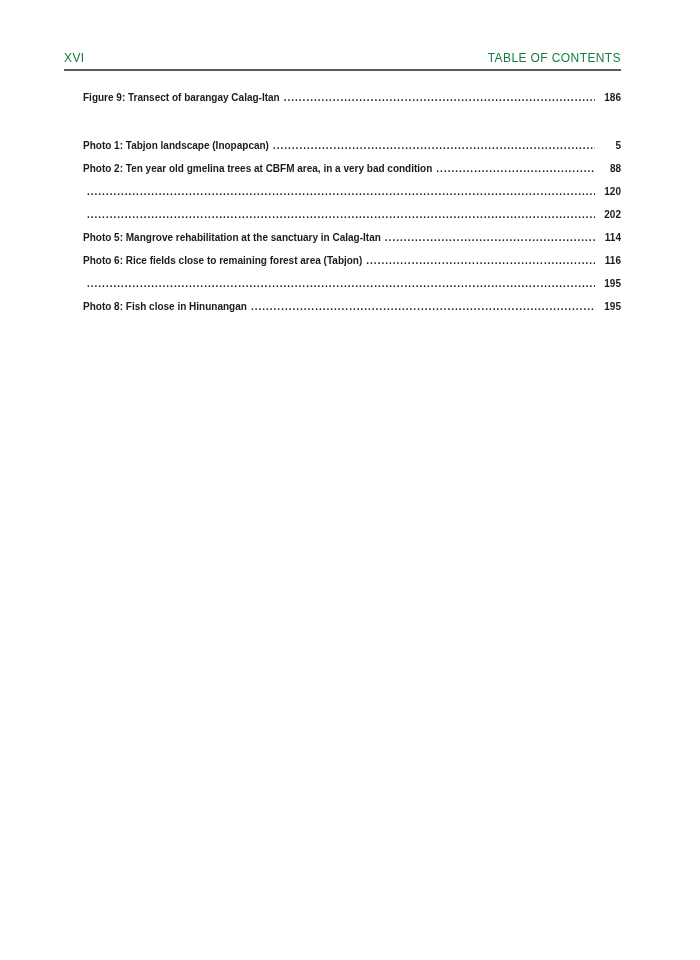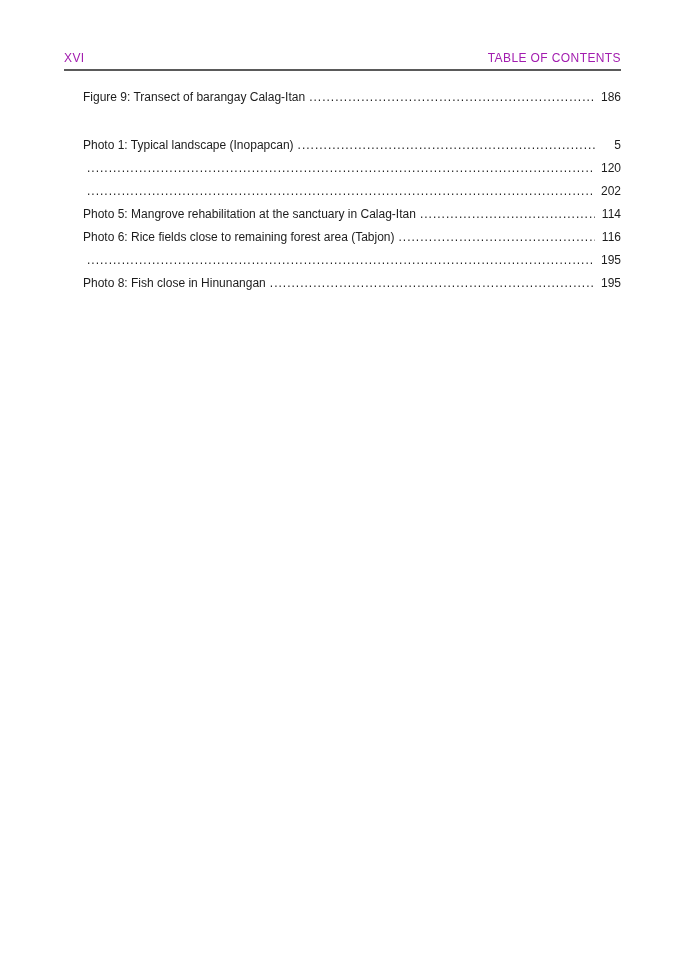--- a/index.html
+++ b/index.html
@@ -22,40 +22,41 @@
     top: 0;
     width: 557px;
   }
   .page-header {
     display: flex;
     justify-content: space-between;
     align-items: baseline;
     padding-top: 51px;
     font-size: 12px;
     letter-spacing: 0.4px;
-    color: #a21caf;
+    color: #15803d;
   }
   .header-rule {
     height: 2px;
     background: #5a5a5a;
     margin-top: 4px;
   }
   .toc {
     margin-top: 15px;
     padding-left: 19px;
   }
   .toc-section + .toc-section {
     margin-top: 25px;
   }
   .toc-entry {
     display: flex;
     align-items: flex-start;
-    font-size: 12px;
+    font-size: 10px;
     line-height: 23px;
     white-space: nowrap;
+    font-weight: bold;
   }
   .toc-entry .label {
     flex: none;
   }
   .toc-entry .leader {
     flex: 1 1 auto;
     min-width: 0;
     overflow: hidden;
     white-space: nowrap;
     margin-left: 4px;
@@ -88,25 +89,30 @@
     <main class="toc">
       <section class="toc-section" id="sec-figures">
   <div class="toc-entry">
     <span class="label">Figure 9: Transect of barangay Calag-Itan</span>
     <span class="leader"></span>
     <span class="pagenum">186</span>
   </div>
 </section>
       <section class="toc-section" id="sec-photos">
   <div class="toc-entry">
-    <span class="label">Photo 1: Typical landscape (Inopapcan)</span>
+    <span class="label">Photo 1: Tabjon landscape (Inopapcan)</span>
     <span class="leader"></span>
     <span class="pagenum">5</span>
   </div>
 
+  <div class="toc-entry">
+    <span class="label">Photo 2: Ten year old gmelina trees at CBFM area, in a very bad condition</span>
+    <span class="leader"></span>
+    <span class="pagenum">88</span>
+  </div>
 
   <div class="toc-entry">
     <span class="leader"></span>
     <span class="pagenum">120</span>
   </div>
 
   <div class="toc-entry">
     <span class="leader"></span>
     <span class="pagenum">202</span>
   </div>

